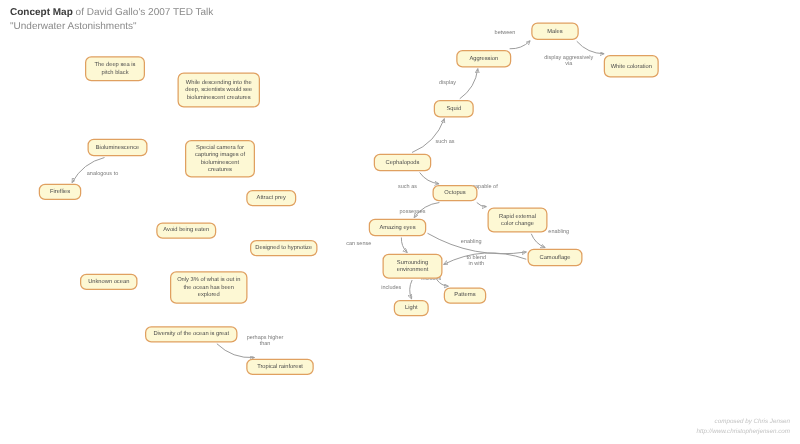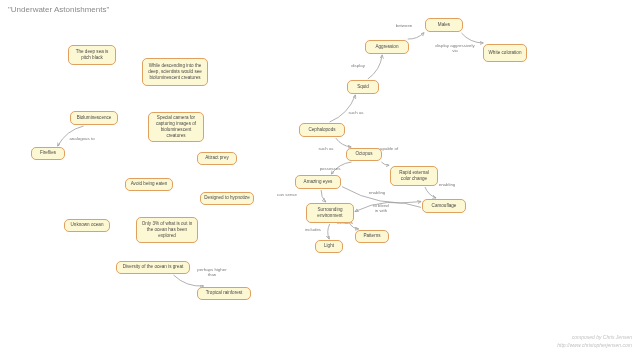--- a/index.html
+++ b/index.html
@@ -33,20 +33,21 @@
     padding:2px 3px;box-shadow:0 0 0 0 rgba(0,0,0,0);
   }
   .node span{display:block;}
 </style>
 </head>
 <body>
 
 <div id="canvas">
 
   <div class="title-block">
+    <div class="title-line"><span class="title-strong">Concept Map</span><span> of David Gallo's 2007 TED Talk</span></div>
     <div class="title-line">"Underwater Astonishments"</div>
   </div>
 
   <svg id="edges" viewBox="0 0 640 355">
     <defs>
       <marker id="arw" markerWidth="5" markerHeight="5" refX="4.2" refY="2" orient="auto">
         <path d="M0,0 L4.4,2 L0,4 z" fill="#6f6f6f" stroke="none"></path>
       </marker>
     </defs>
     <g id="edge-paths">

